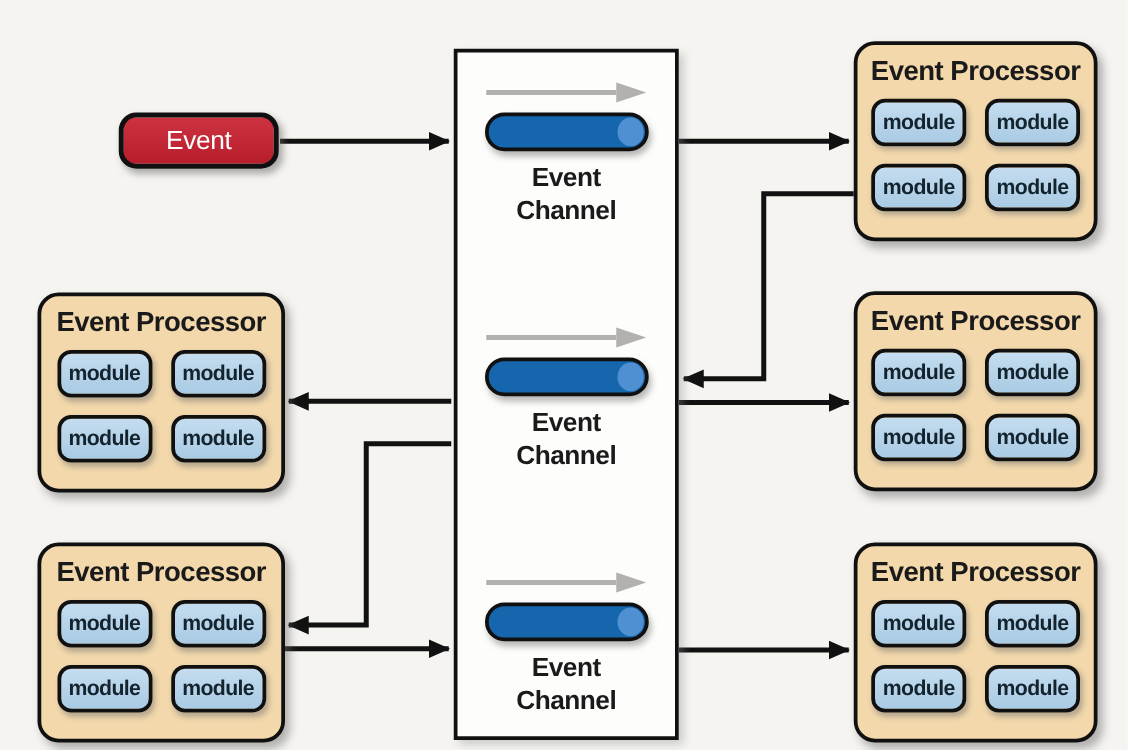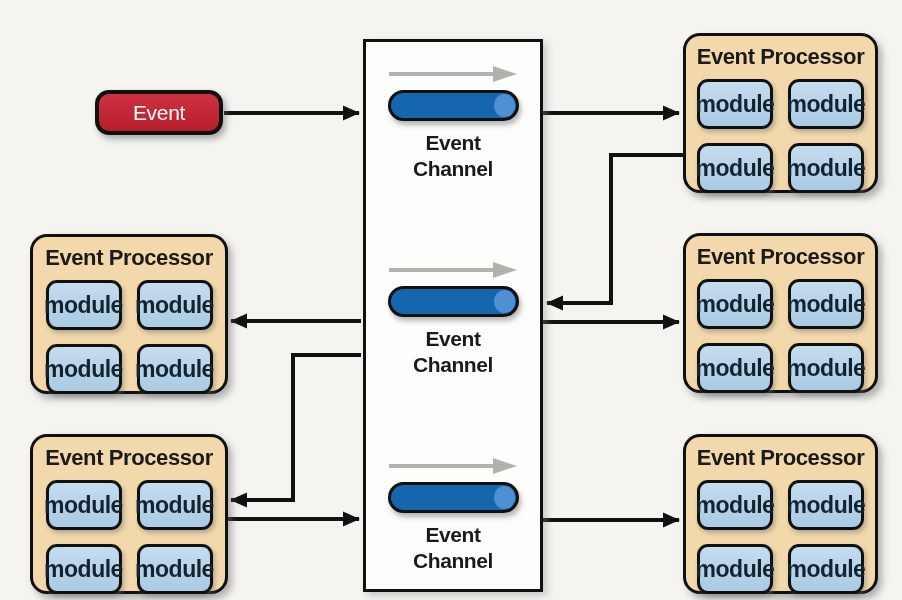--- a/index.html
+++ b/index.html
@@ -58,25 +58,25 @@
     box-sizing:border-box;box-shadow:4px 5px 7px rgba(110,110,110,.5);
     display:flex;flex-direction:column;align-items:center;padding-top:8px;
   }
   .processor-title{
     font-size:22px;font-weight:600;color:#1a1a1a;letter-spacing:-0.4px;
   }
   .module-grid{
     display:grid;grid-template-columns:repeat(2,76px);gap:14px 15px;margin-top:9px;
   }
   .module{
-    height:50px;box-sizing:border-box;
+    height:38px;box-sizing:border-box;
     background:linear-gradient(#c4dcef,#a9cbe4);
     border:3px solid #101010;border-radius:11px;
     display:flex;align-items:center;justify-content:center;
-    font-size:23px;font-weight:600;color:#14242f;letter-spacing:-0.5px;
+    font-size:17px;font-weight:600;color:#14242f;letter-spacing:-0.5px;
     box-shadow:2px 3px 4px rgba(110,110,110,.45);
   }
   .pos-top-right{left:683px;top:33px;width:195px;}
   .pos-middle-left{left:30px;top:234px;width:198px;}
   .pos-middle-right{left:683px;top:233px;width:195px;}
   .pos-bottom-left{left:30px;top:434px;width:198px;}
   .pos-bottom-right{left:683px;top:434px;width:195px;}
 </style>
 </head>
 <body>

